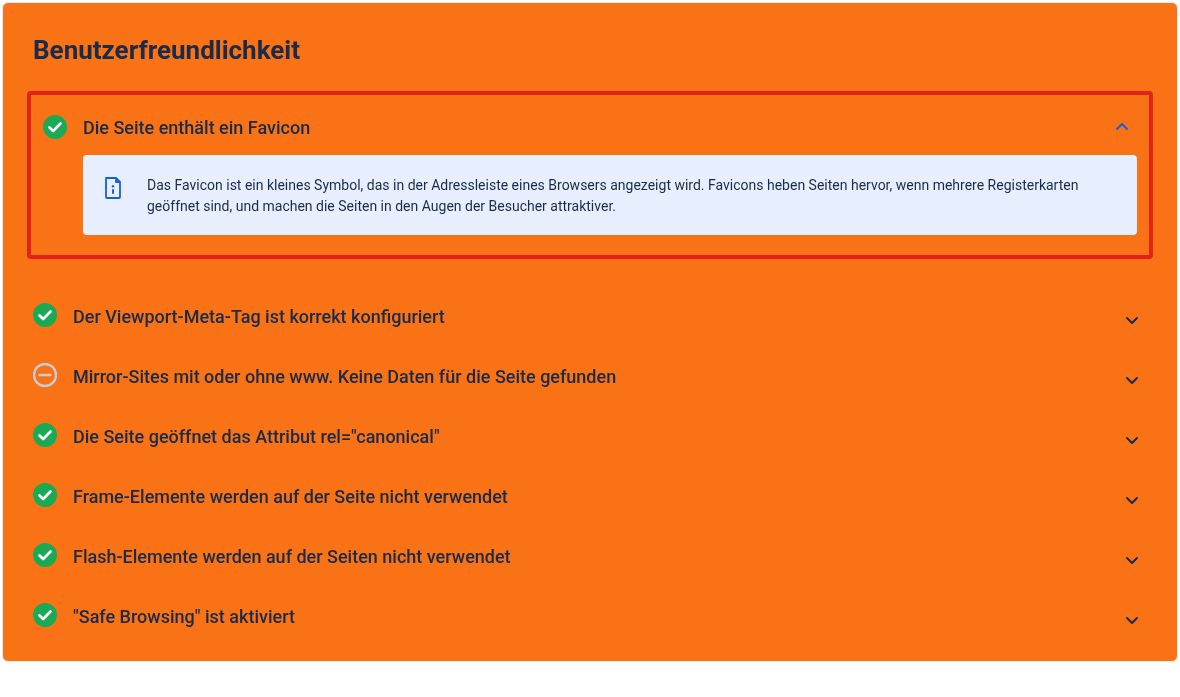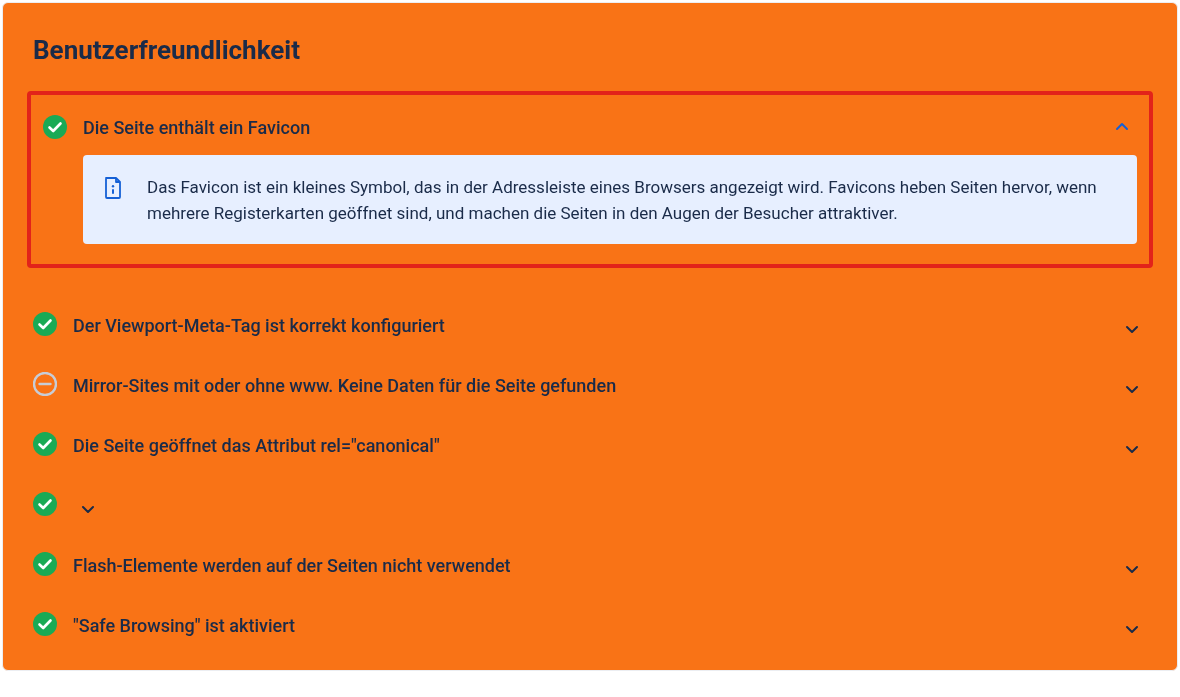--- a/index.html
+++ b/index.html
@@ -73,21 +73,21 @@
   }
   .info-icon {
     width: 20px;
     height: 22px;
     flex: 0 0 20px;
     margin-right: 24px;
     margin-top: 2px;
   }
   .info-icon svg { width: 20px; height: 22px; display:block; }
   .info-text {
-    font-size: 17px;
+    font-size: 14px;
     line-height: 1.5;
     color: #1a2b49;
   }
   .row-sep { }
 </style>
 </head>
 <body>
 
 <div class="panel">
   <div class="section-title">Benutzerfreundlichkeit</div>
@@ -165,20 +165,21 @@
     </span>
   </div>
 
   <div class="item row-sep">
     <span class="status-icon">
       <svg viewBox="0 0 24 24">
           <circle cx="12" cy="12" r="12" fill="#1aaa55"></circle>
           <path d="M6.5 12.5 L10.2 16 L17.5 8.5" stroke="#fff" stroke-width="2.6" fill="none" stroke-linecap="round" stroke-linejoin="round"></path>
         </svg>
     </span>
+    <span class="item-title">Frame-Elemente werden auf der Seite nicht verwendet</span>
     <span class="chevron">
       <svg viewBox="0 0 14 14">
           <path d="M2 5 L7 10 L12 5" stroke="#1a2b49" stroke-width="2" fill="none" stroke-linecap="round" stroke-linejoin="round"></path>
         </svg>
     </span>
   </div>
 
   <div class="item row-sep">
     <span class="status-icon">
       <svg viewBox="0 0 24 24">

